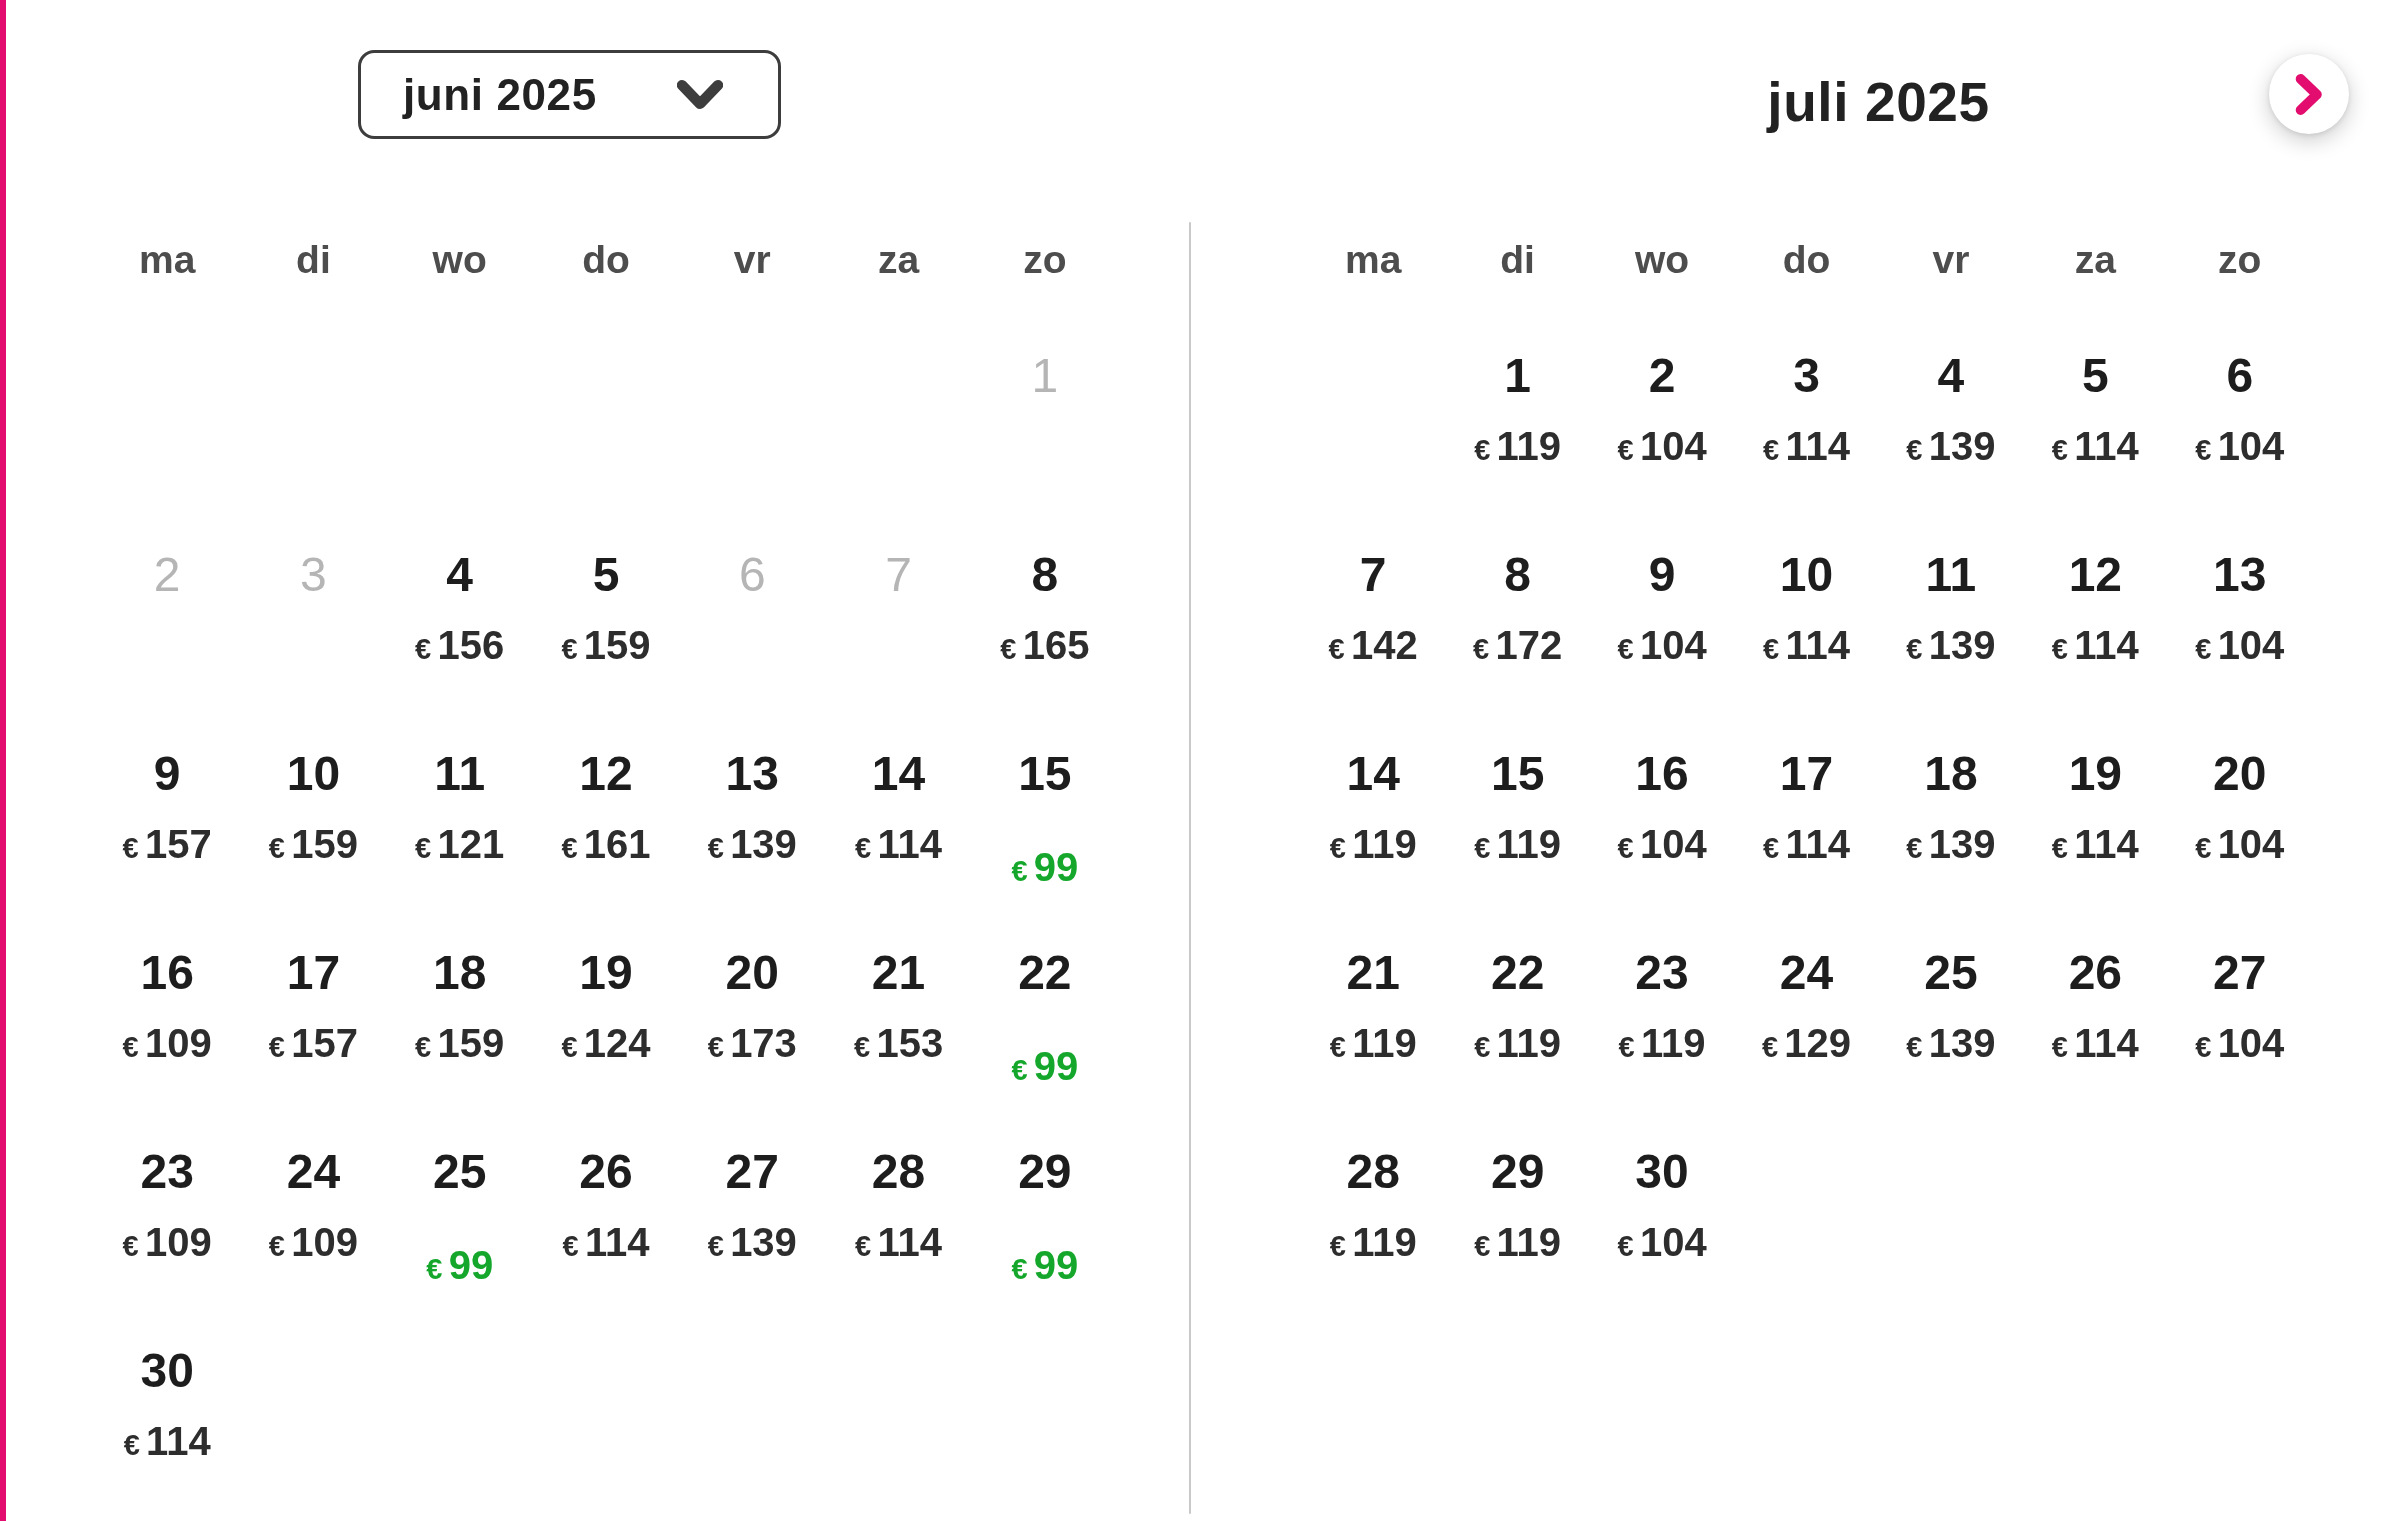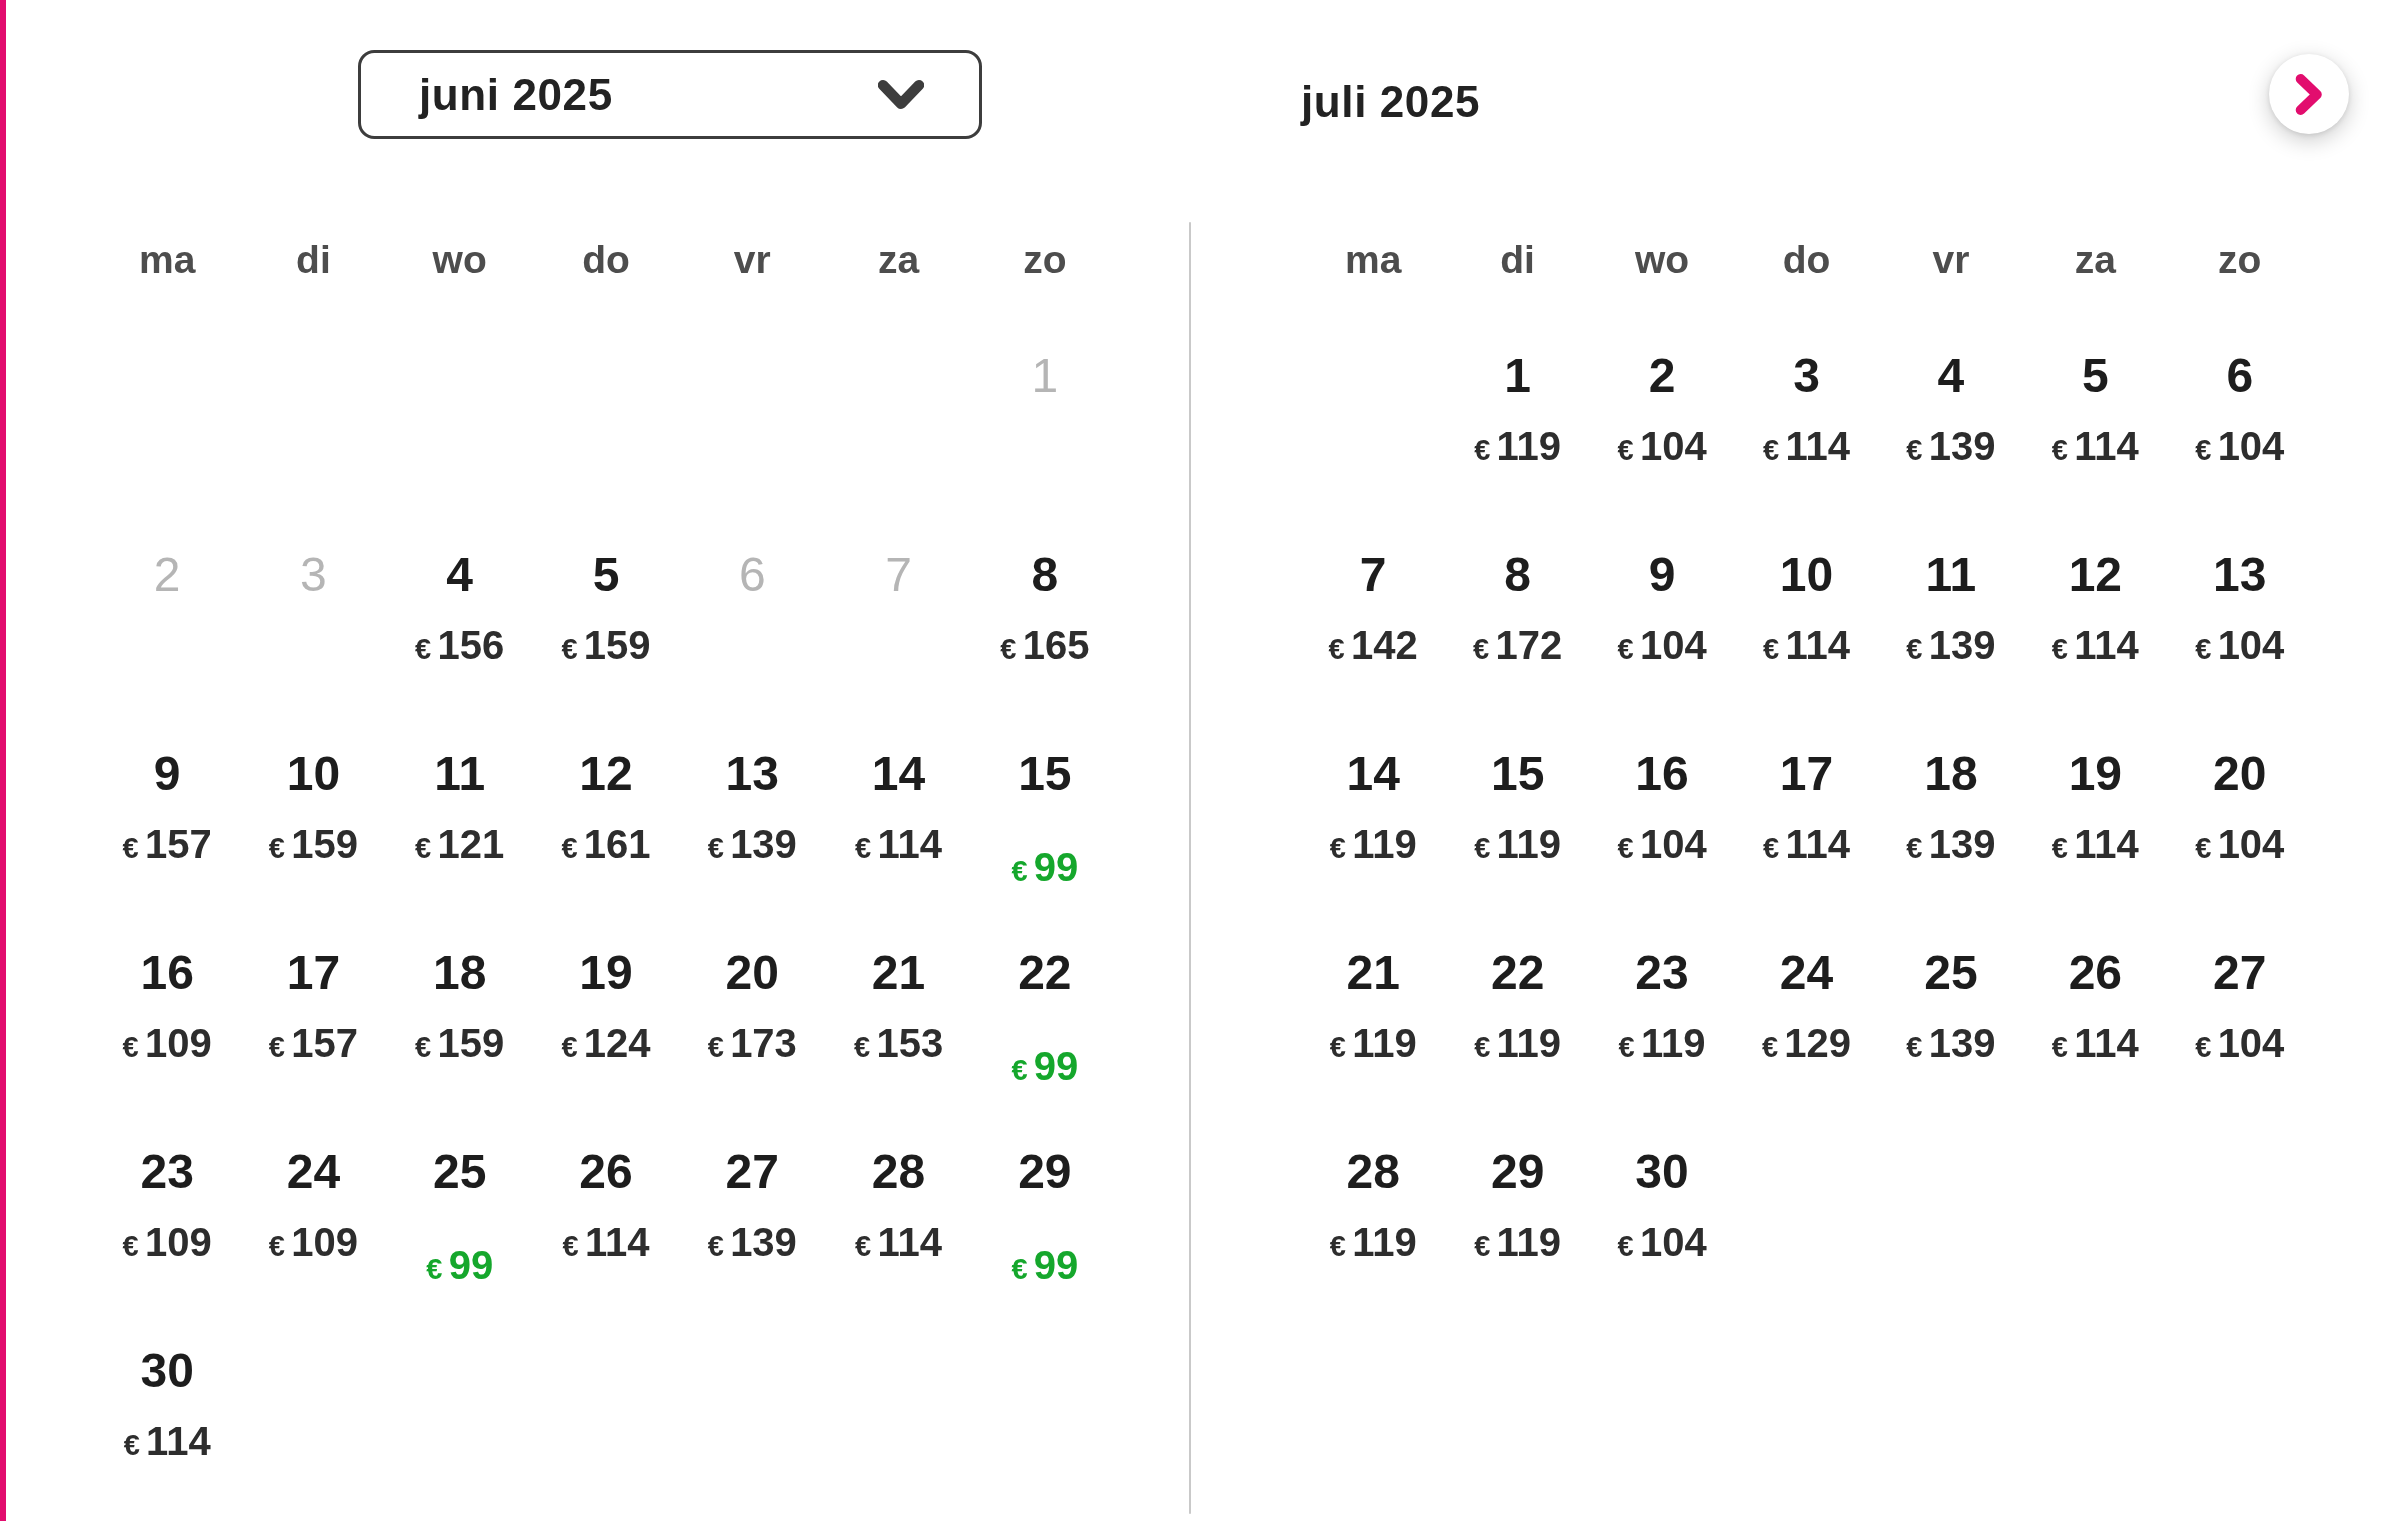--- a/index.html
+++ b/index.html
@@ -37,43 +37,44 @@
     position: absolute;
     left: 1189px; top: 222px;
     width: 1.9px; height: 1292px;
     background: var(--divider);
     border-radius: 1.3px;
   }
   
   .month-dropdown {
     position: absolute;
     left: 358px; top: 50px;
-    width: 624px; height: 89px;
+    width: 423px; height: 89px;
     background: #ffffff;
     border: 3.8px solid var(--border-dark);
     border-radius: 16.3px;
     display: flex;
     align-items: center;
     justify-content: space-between;
-    padding: 0 55px 0 58px;
+    padding: 0 55px 0 42px;
     cursor: pointer;
   }
   .month-dropdown .label {
     font-size: 44px;
     font-weight: bold;
     color: #222222;
     letter-spacing: 0.6px;
   }
   .chev-down-icon { width: 46px; height: 31px; }
   
   .month-title-right {
     position: absolute;
-    left: 1301px; top: 58px;
+    left: 1373px; top: 58px;
     width: 1011px;
-    font-size: 44px;
+    text-align: center;
+    font-size: 55px;
     font-weight: bold;
     color: #222222;
     line-height: 88px;
     letter-spacing: 0.6px;
   }
   
   .next-btn {
     position: absolute;
     left: 2269px; top: 54px;
     width: 80px; height: 80px;

